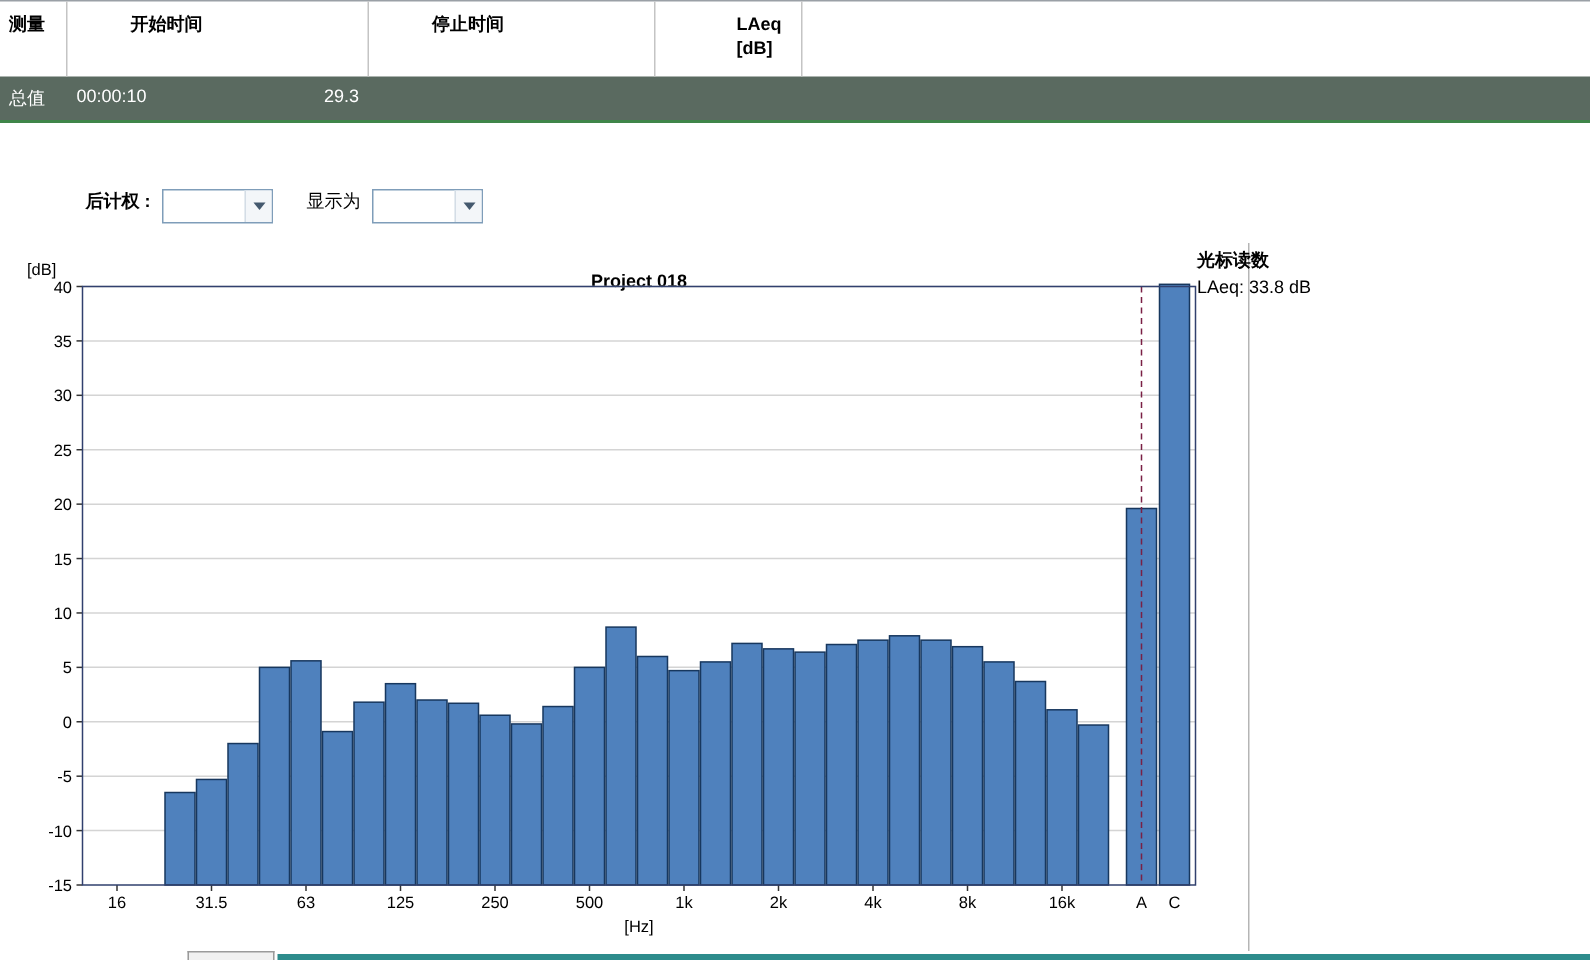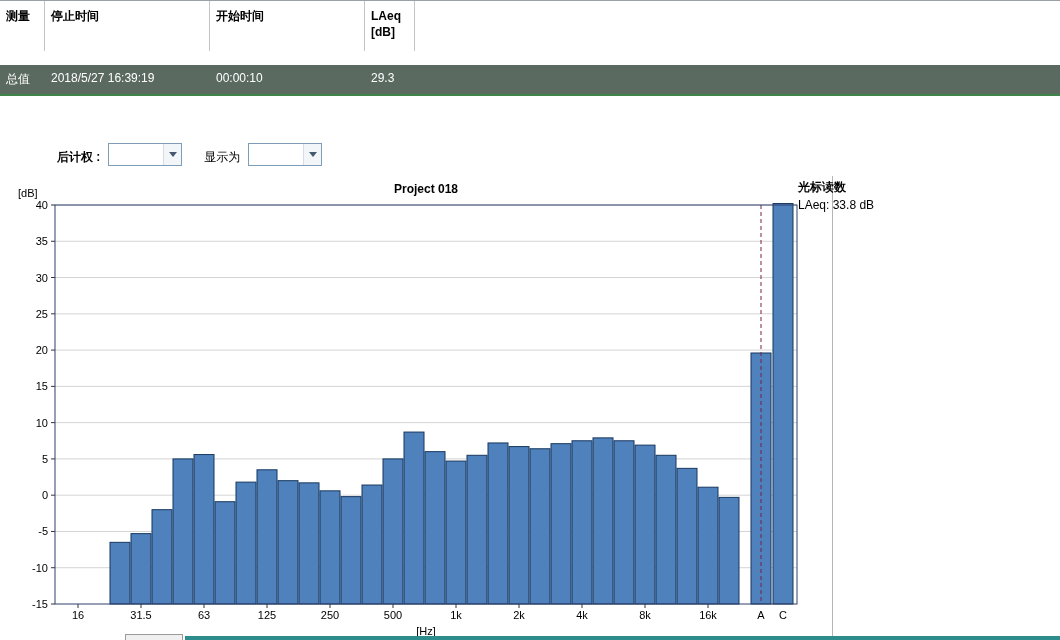--- a/index.html
+++ b/index.html
@@ -4,83 +4,82 @@
 <style>
   * { box-sizing: border-box; }
   html,body { margin:0; padding:0; }
   body {
     width:1060px; height:640px; position:relative; overflow:hidden;
     background:#ffffff; font-family:"Liberation Sans", sans-serif; color:#000;
   }
   
   .hdr {
     display:grid; grid-template-columns:45px 165px 155px 82px 50px 1fr;
-    border-top:1px solid #9aa0a6; background:#fff;
+    border-top:1px solid #9aa0a6; background:#fff;gap:36px;
   }
   .hdr .cell {
     min-height:50px; padding:8px 4px 4px 6px;
     font-size:12px; font-weight:bold; border-right:1px solid #c4c4c4;
     line-height:1.3;
   }
-  .hdr .cell.laeq { width:50px; }
+  .hdr .cell.laeq { width:50px;margin-left:12px; }
   .hdr .cell.filler { border-right:none; }
   .datarow {
     display:grid; grid-template-columns:45px 165px 155px 82px 50px 1fr;
-    background:#5a6a60; color:#fff; margin-top:14px;
+    background:#5a6a60; color:#fff; margin-top:0;
     border-bottom:2px solid #3f8549;
   }
   .datarow .cell { padding:6px 4px 6px 6px; font-size:12px; white-space:nowrap; }
   
-  .controls { display:flex; align-items:flex-end; margin:44px 0 0 57px; height:26px; }
+  .controls { display:flex; align-items:flex-start; margin:44px 0 0 57px; height:26px; }
   .ctl-label { font-size:12px; margin-right:8px; }
   .ctl-label.b { font-weight:bold; }
   .combo {
     width:74px; height:23px; border:1px solid #7f9db9; background:#fff;
     display:flex; align-items:center; margin-right:22px; cursor:default;
   }
   .combo .val { flex:1; font-size:12px; padding-left:4px; }
   .combo .arrow-box {
     width:18px; height:100%; display:flex; align-items:center; justify-content:center;
     background:#f3f6f9; border-left:1px solid #d4dde6;
   }
   .combo .arrow {
     width:0; height:0; border-left:4px solid transparent;
     border-right:4px solid transparent; border-top:5px solid #44596e;
   }
   
   .chart-wrap { position:relative; margin-top:8px; height:486px; }
   .chart-title {
-    position:absolute; left:55px; top:8px; width:742px;
+    position:absolute; left:55px; top:20px; width:742px;
     text-align:center; font-weight:bold; font-size:12px;
   }
   #chart-svg { position:absolute; left:0; top:0; font-family:"Liberation Sans",sans-serif; }
   .divider { position:absolute; left:832px; top:2px; width:1px; height:472px; background:#b5b5b5; }
   .cursor-panel { position:absolute; left:798px; top:4px; font-size:12px; line-height:1.5; }
   .cursor-panel .t { font-weight:bold; }
   
   .tab-stub {
     position:absolute; left:125px; bottom:0; width:58px; height:6px;
     border:1px solid #9a9a9a; border-bottom:none; background:#f0f0f0;
   }
   .tab-teal { position:absolute; left:185px; right:0; bottom:0; height:4px; background:#2d8c8c; }
 </style>
 </head>
 <body>
 
 <div class="hdr">
   <div class="cell">测量</div>
+  <div class="cell">开始时间</div>
   <div class="cell">停止时间</div>
-  <div class="cell">开始时间</div>
   <div class="cell laeq">LAeq [dB]</div>
   <div class="cell filler"></div>
 </div>
 
 <div class="datarow">
   <div class="cell">总值</div>
-  <div class="cell">2018/5/27 16:39:19</div>
   <div class="cell">00:00:10</div>
   <div class="cell">29.3</div>
   <div class="cell"></div>
 </div>
 
 <div class="controls">
   <span class="ctl-label b">后计权 :</span>
   <div class="combo">
     <span class="val"></span>
     <span class="arrow-box">

